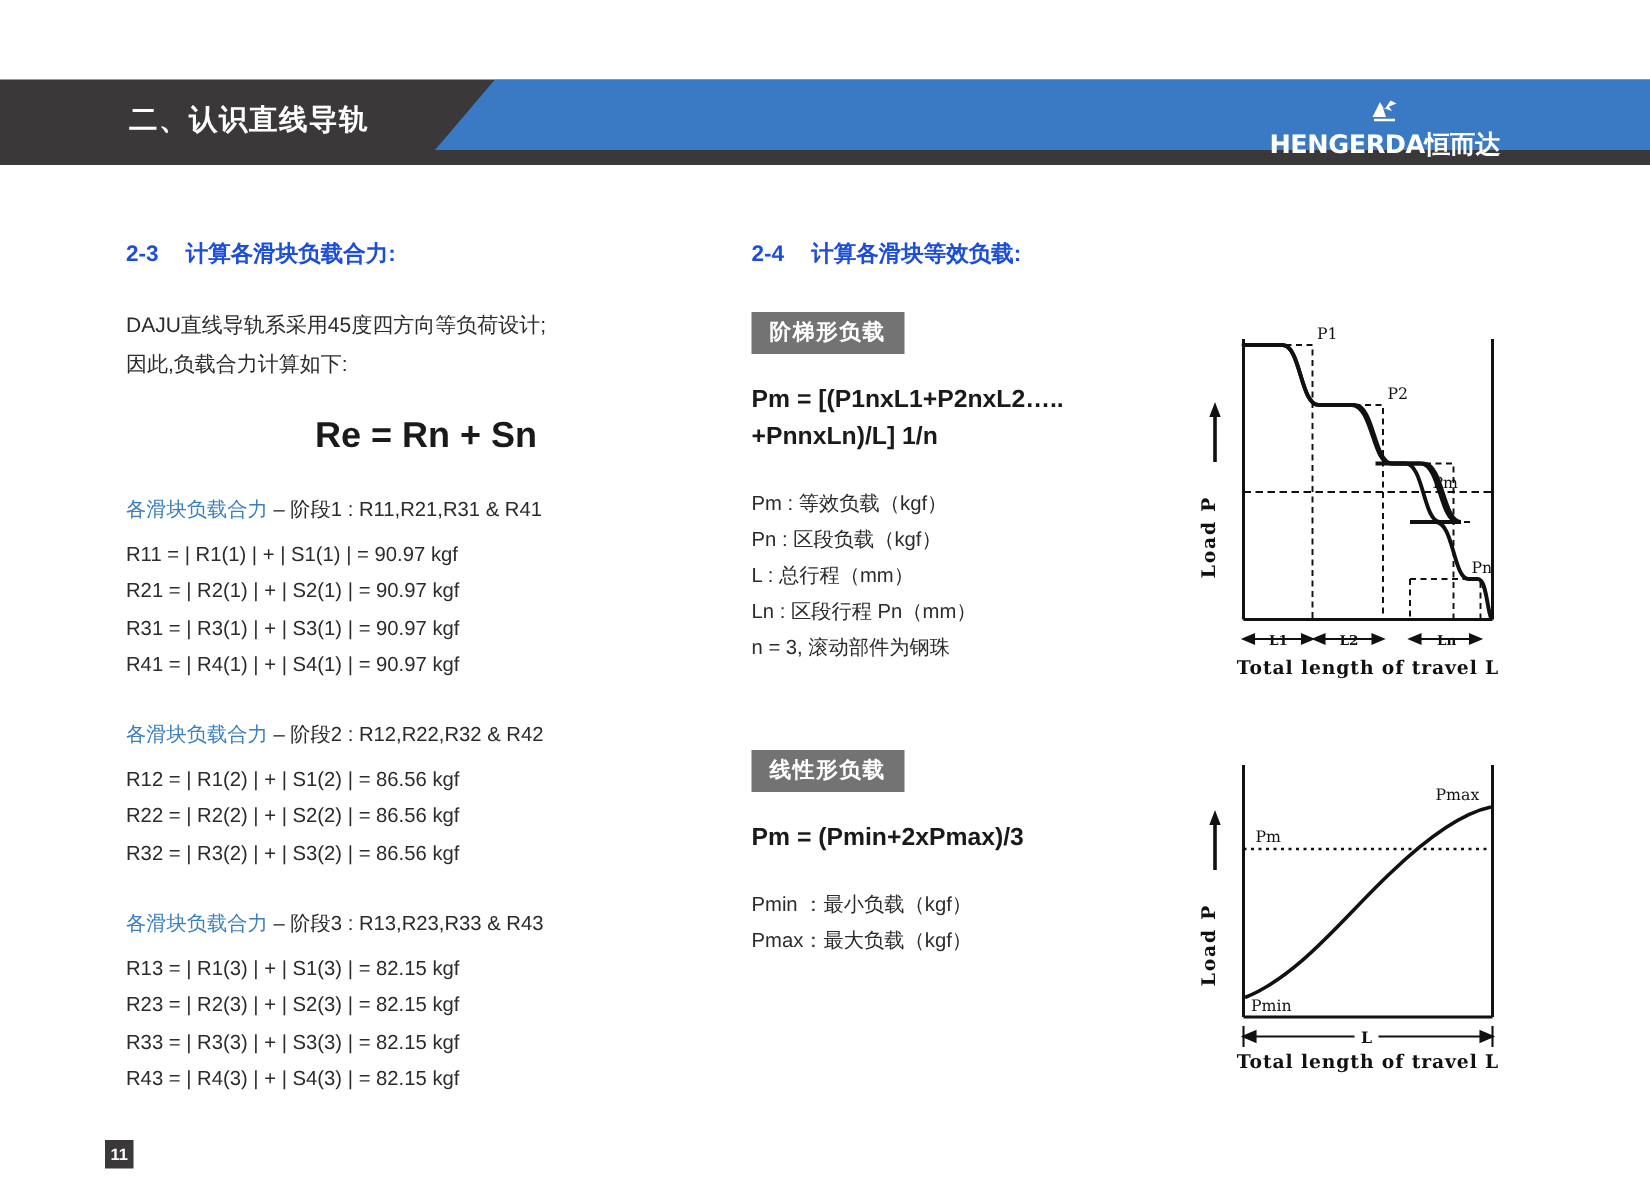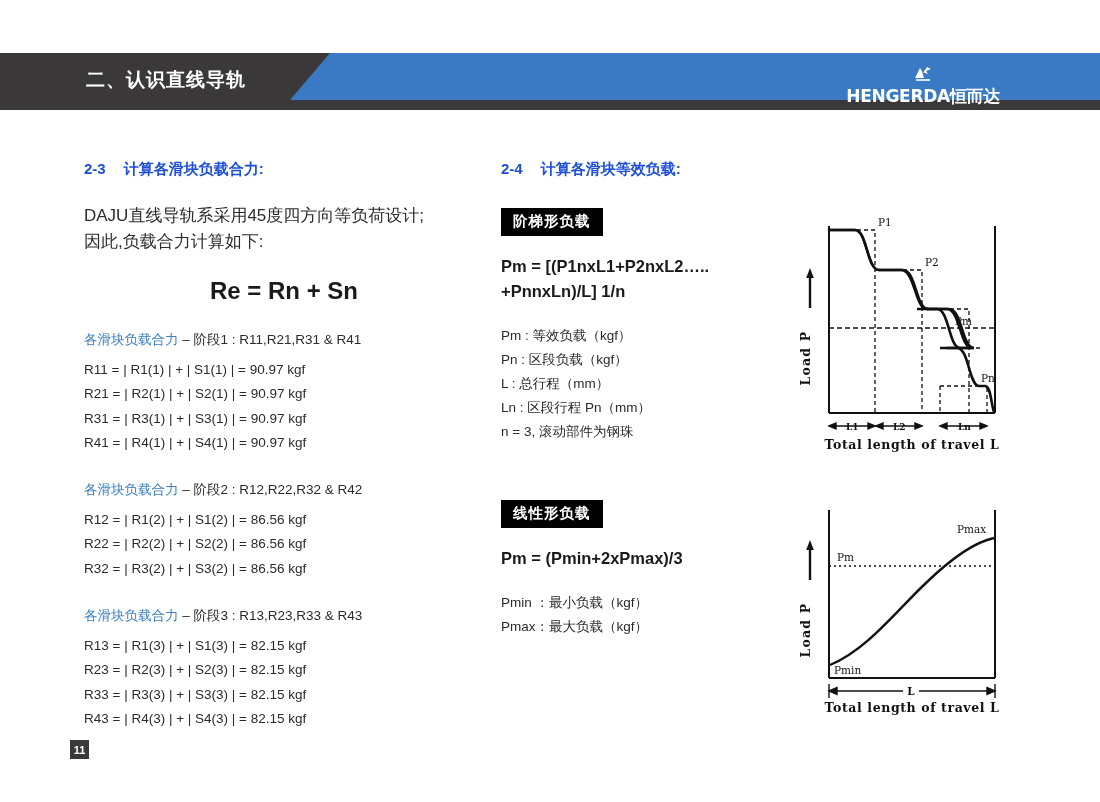--- a/index.html
+++ b/index.html
@@ -42,53 +42,53 @@
   
   .col-left  { position:absolute; left:84px; top:160px; width:400px; }
   .col-right { position:absolute; left:501px; top:160px; width:560px; }
 
   .sec-head {
     color:#1d4ed8; font-size:15px; font-weight:bold;
     margin-bottom:20px; white-space:nowrap;
   }
   .sec-head .num { margin-right:14px; }
 
-  .para { color:#2b2b2b; font-size:17px; line-height:26px;margin-top:24px; }
+  .para { color:#2b2b2b; font-size:14px; line-height:26px;margin-top:24px; }
 
   .bigformula {
     text-align:center; font-size:24px; font-weight:bold;
     color:#1a1a1a; margin:22px 0 26px 0;
     font-family:"Liberation Sans","DejaVu Sans",sans-serif;
   }
 
   .stage { margin-bottom:26px; }
   .stage-title { font-size:13.5px; margin-bottom:9px; color:#2b2b2b; }
   .stage-title .cn { color:#3a7fc1; }
   .eq { font-size:13.5px; color:#2b2b2b; line-height:24.3px; }
 
   
   .badge {
-    display:inline-block; background:#000000; color:#fff;
+    display:inline-block; background:#737373; color:#fff;
     font-size:14.5px; font-weight:bold; padding:4px 12px 5px 12px;
     margin-bottom:18px; letter-spacing:1px;
   }
   .formula2 {
     font-size:16.5px; font-weight:bold; color:#1a1a1a;
     line-height:25px; margin-bottom:20px; white-space:pre-line;
   }
   .deflist { font-size:13.5px; color:#2b2b2b; line-height:24px; }
 
   .chart1-wrap { position:absolute; left:296px; top:48px; }
   .chart2-wrap { position:absolute; left:296px; top:340px; }
 
   .rc-block2 { position:absolute; left:0; top:340px; width:290px; }
 
   
   .pagenum {
-    position:absolute; left:70px; top:740px;
+    position:absolute; left:70px; top:760px;
     width:19px; height:19px; background:#3a3838; color:#fff;
     font-size:11px; font-weight:bold;
     display:flex; align-items:center; justify-content:center;
   }
 </style>
 </head>
 <body>
 
 <div class="page">
 

